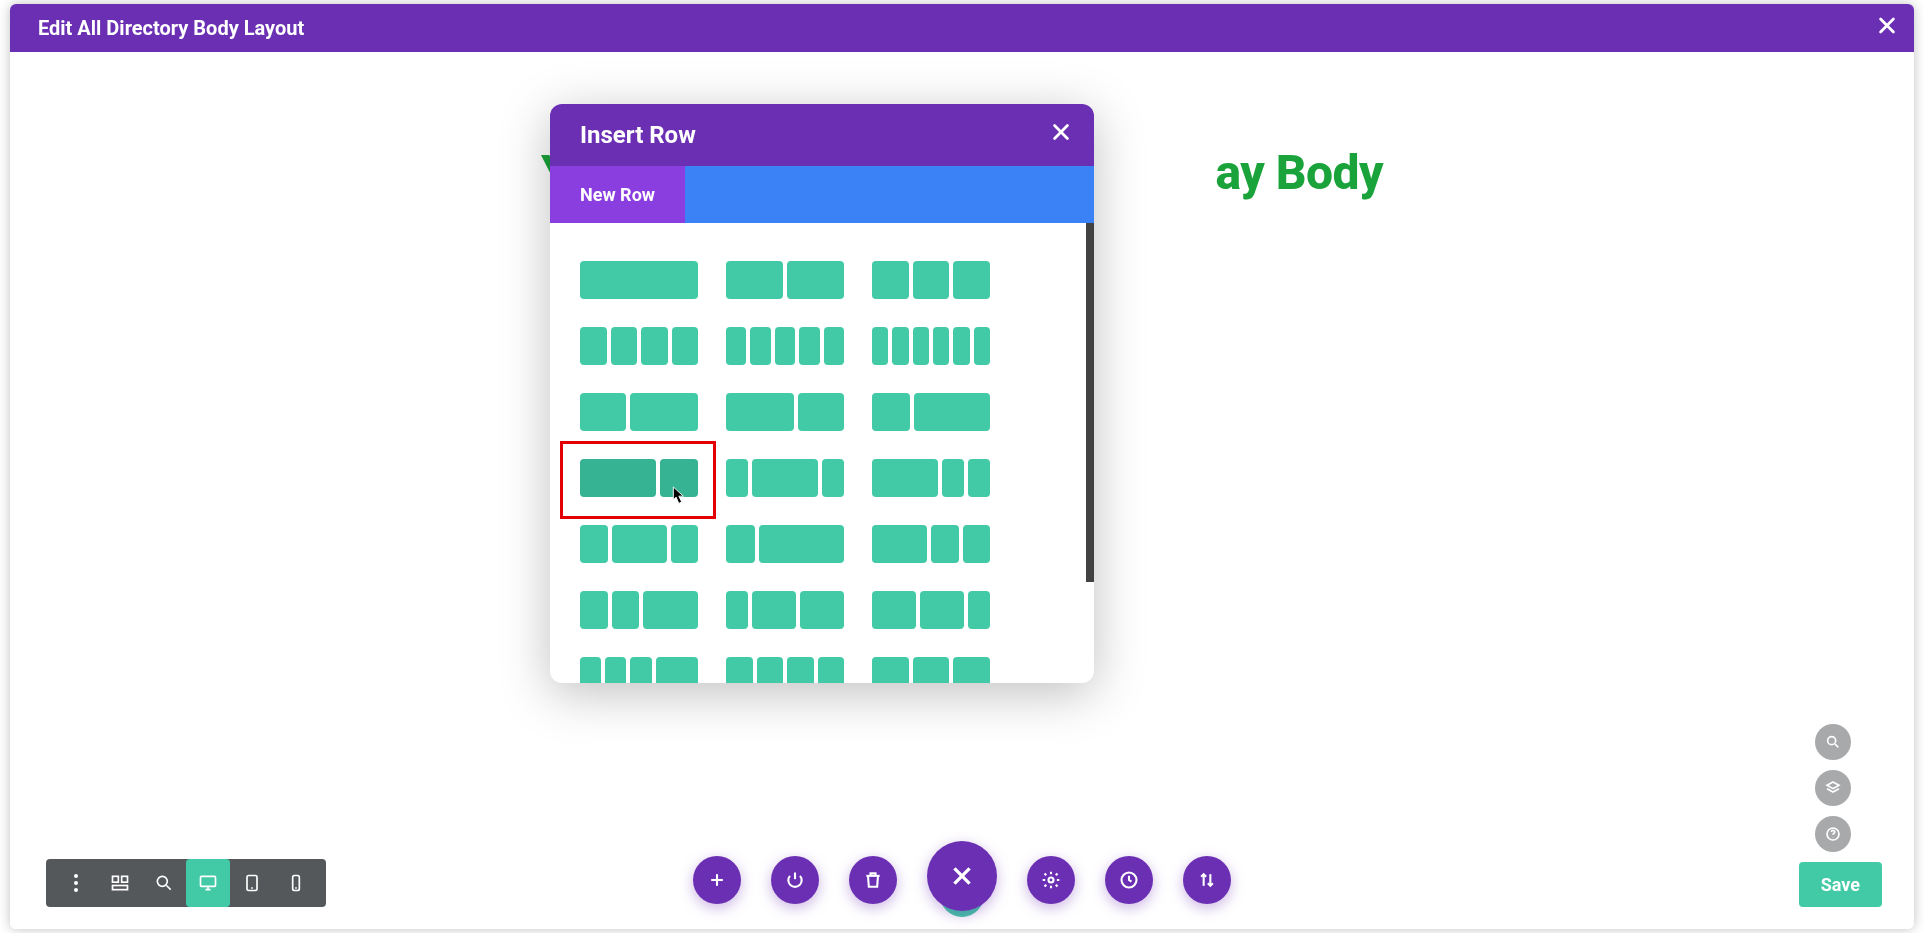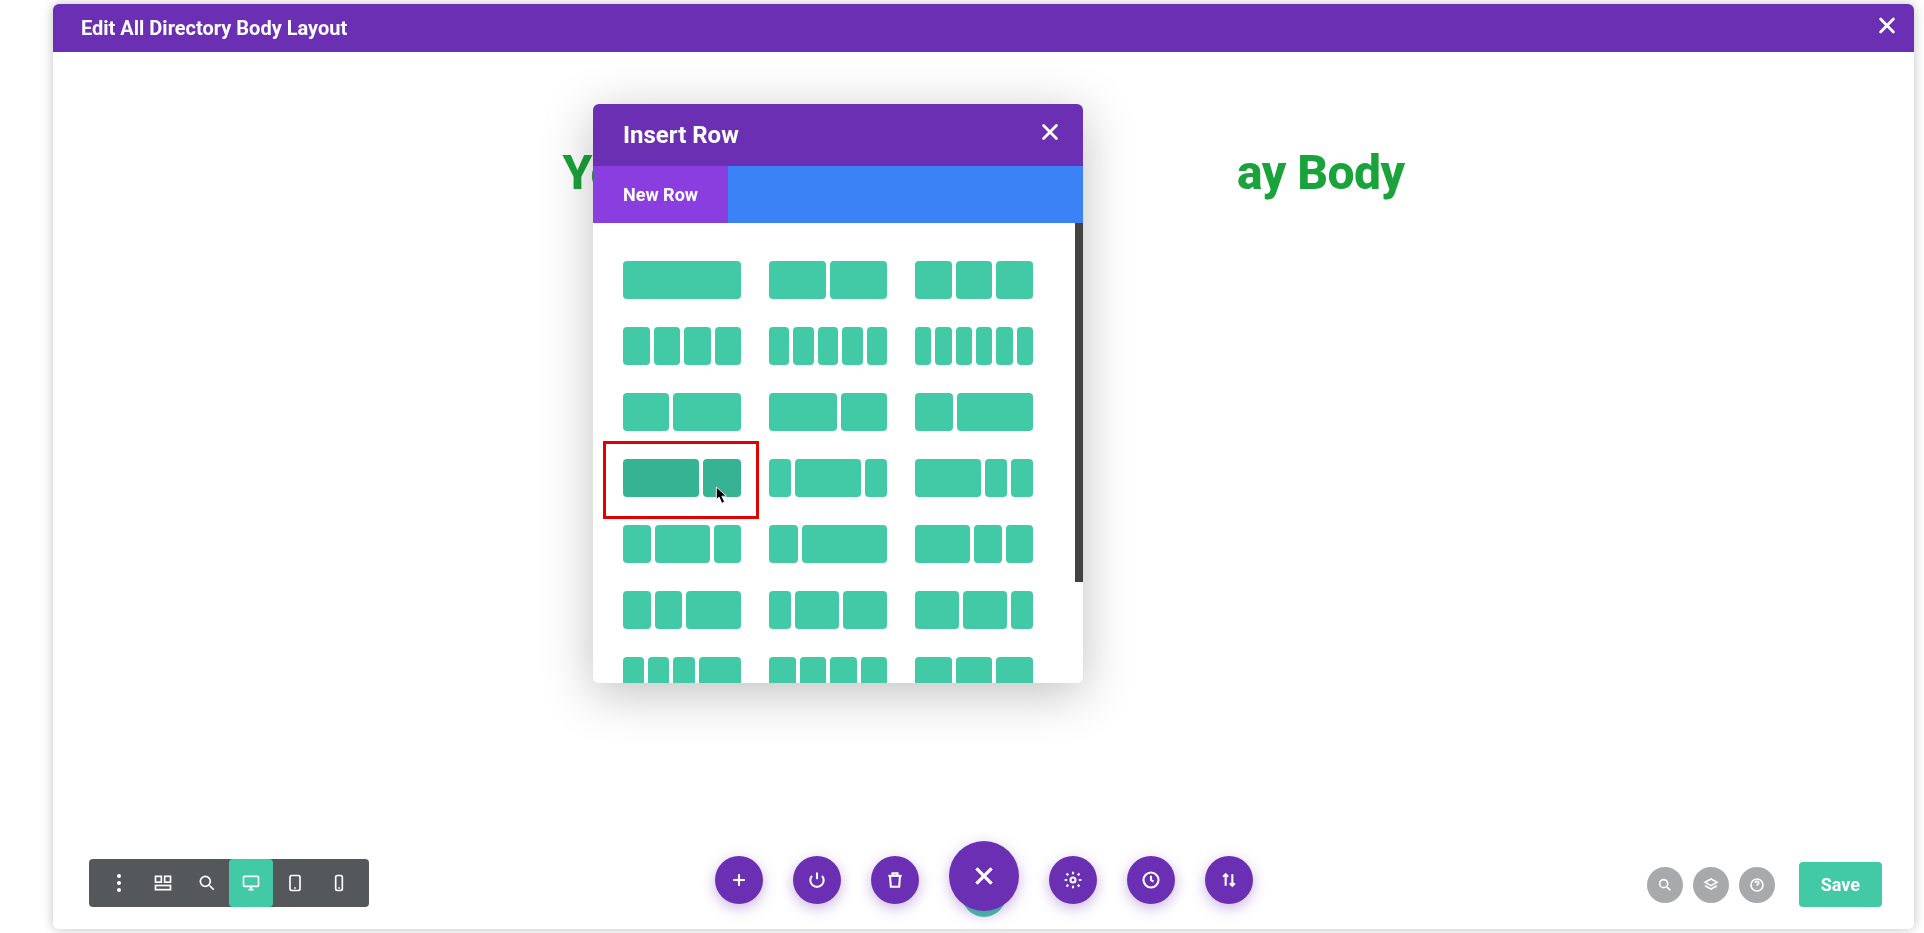--- a/index.html
+++ b/index.html
@@ -4,21 +4,20 @@
 <style>
   * { box-sizing: border-box; margin: 0; padding: 0; }
   html, body { width: 100%; height: 100%; font-family: -apple-system, BlinkMacSystemFont, "Segoe UI", Roboto, Helvetica, Arial, sans-serif; background: #fff; }
   .outer-frame {
     position: absolute;
     left: 10px; right: 10px; top: 4px; bottom: 4px;
     border-radius: 6px;
     box-shadow: 0 0 12px rgba(0,0,0,0.25);
     overflow: hidden;
     background: #fff;
-    margin-left: 43px;
   }
   .top-bar {
     background: #6b2fb3;
     color: #fff;
     height: 48px;
     display: flex;
     align-items: center;
     padding: 0 28px 0 28px;
     font-weight: 700;
     font-size: 20px;
@@ -44,23 +43,23 @@
     color: #1aa33a;
     white-space: nowrap;
   }
   .headline .gap { display:inline-block; width: 510px; }
 
   
   .modal {
     position: absolute;
     left: 540px;
     top: 52px;
-    width: 490px;
+    width: 544px;
     background: #fff;
-    border-radius: 6px;
+    border-radius: 12px;
     box-shadow: 0 10px 50px rgba(0,0,0,0.25);
     overflow: hidden;
   }
   .modal-header {
     background: #6b2fb3;
     color: #fff;
     height: 62px;
     display: flex;
     align-items: center;
     padding-left: 30px;
@@ -178,21 +177,21 @@
     left: 50%; transform: translateX(-50%);
     bottom: -6px;
     width: 44px; height: 44px; border-radius: 50%;
     background: #42c9a5;
     z-index: -1;
   }
 
   .right-group {
     position: absolute;
     right: 32px; bottom: 22px;
-    display: flex; align-items: center; gap: 10px;
+    display: flex; align-items: center; gap: 10px; flex-direction: column;
   }
   .grey-circle {
     width: 36px; height: 36px; border-radius: 50%;
     background: #a7a9aa;
     display: flex; align-items: center; justify-content: center;
     cursor: pointer;
   }
   .grey-circle svg { width: 16px; height: 16px; stroke: #fff; fill: none; stroke-width: 2.5; }
   .save-btn {
     margin-left: 14px;

